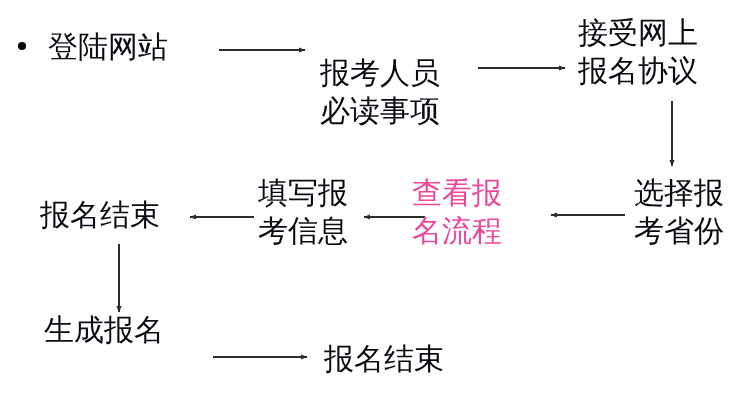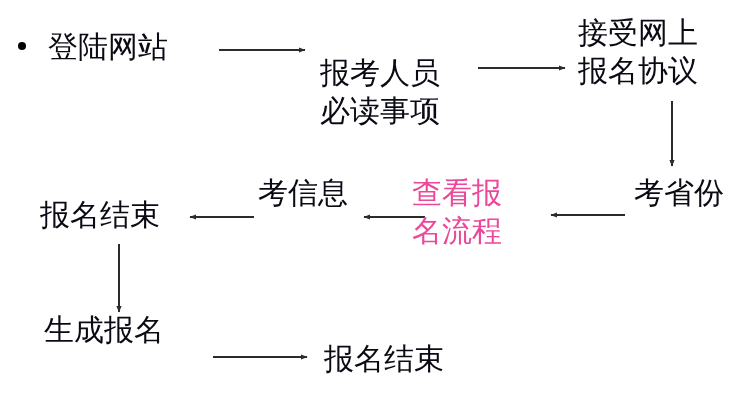--- a/index.html
+++ b/index.html
@@ -73,21 +73,21 @@
         <line x1="254" y1="217" x2="190" y2="217" stroke="#2b2b2b" stroke-width="2" marker-end="url(#ah-l)"></line>
         <line x1="119" y1="244" x2="119" y2="312" stroke="#2b2b2b" stroke-width="2" marker-end="url(#ah-d)"></line>
         <line x1="213" y1="357" x2="307" y2="357" stroke="#2b2b2b" stroke-width="2" marker-end="url(#ah-r)"></line>
       </g>
   </svg>
 
   <div id="node-layer">
       <div class="node" style="left: 48px; top: 28px; color: rgb(10, 10, 20);"><span class="ln">登陆网站</span></div>
       <div class="node" style="left: 320px; top: 14px; color: rgb(10, 10, 20); margin-top: 40px;"><span class="ln">报考人员</span><span class="ln">必读事项</span></div>
       <div class="node" style="left: 578px; top: 14px; color: rgb(10, 10, 20);"><span class="ln">接受网上</span><span class="ln">报名协议</span></div>
-      <div class="node" style="left: 634px; top: 174px; color: rgb(10, 10, 20);"><span class="ln">考省份</span></div>
+      <div class="node" style="left: 634px; top: 174px; color: rgb(10, 10, 20);"><span class="ln">选择报</span><span class="ln">考省份</span></div>
       <div class="node" style="left: 412px; top: 174px; color: #ec4899;"><span class="ln">查看报</span><span class="ln">名流程</span></div>
-      <div class="node" style="left: 258px; top: 174px; color: rgb(10, 10, 20);"><span class="ln">考信息</span></div>
+      <div class="node" style="left: 258px; top: 174px; color: rgb(10, 10, 20);"><span class="ln">填写报</span><span class="ln">考信息</span></div>
       <div class="node" style="left: 40px; top: 196px; color: rgb(10, 10, 20);"><span class="ln">报名结束</span></div>
       <div class="node" style="left: 44px; top: 311px; color: rgb(10, 10, 20);"><span class="ln">生成报名</span></div>
       <div class="node" style="left: 324px; top: 340px; color: rgb(10, 10, 20);"><span class="ln">报名结束</span></div>
     </div>
 
 </div>
 
 </body></html>

